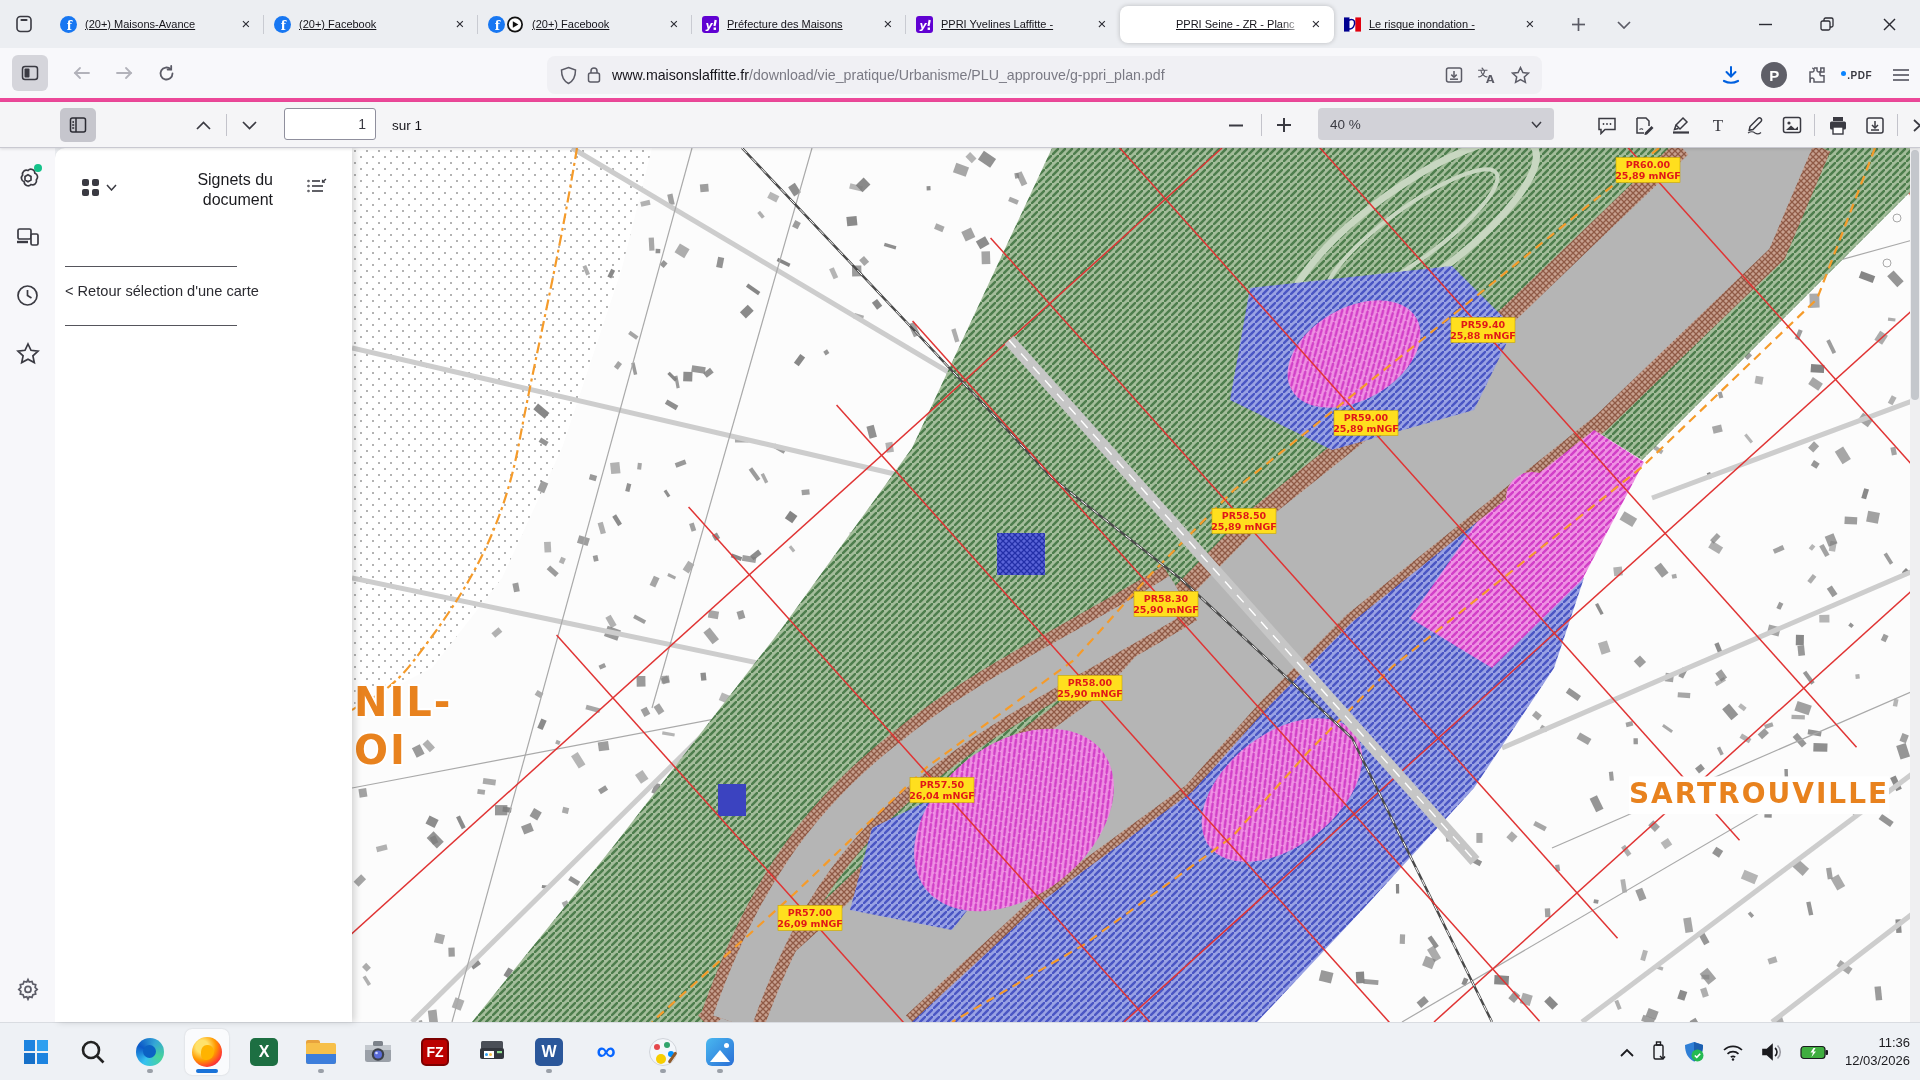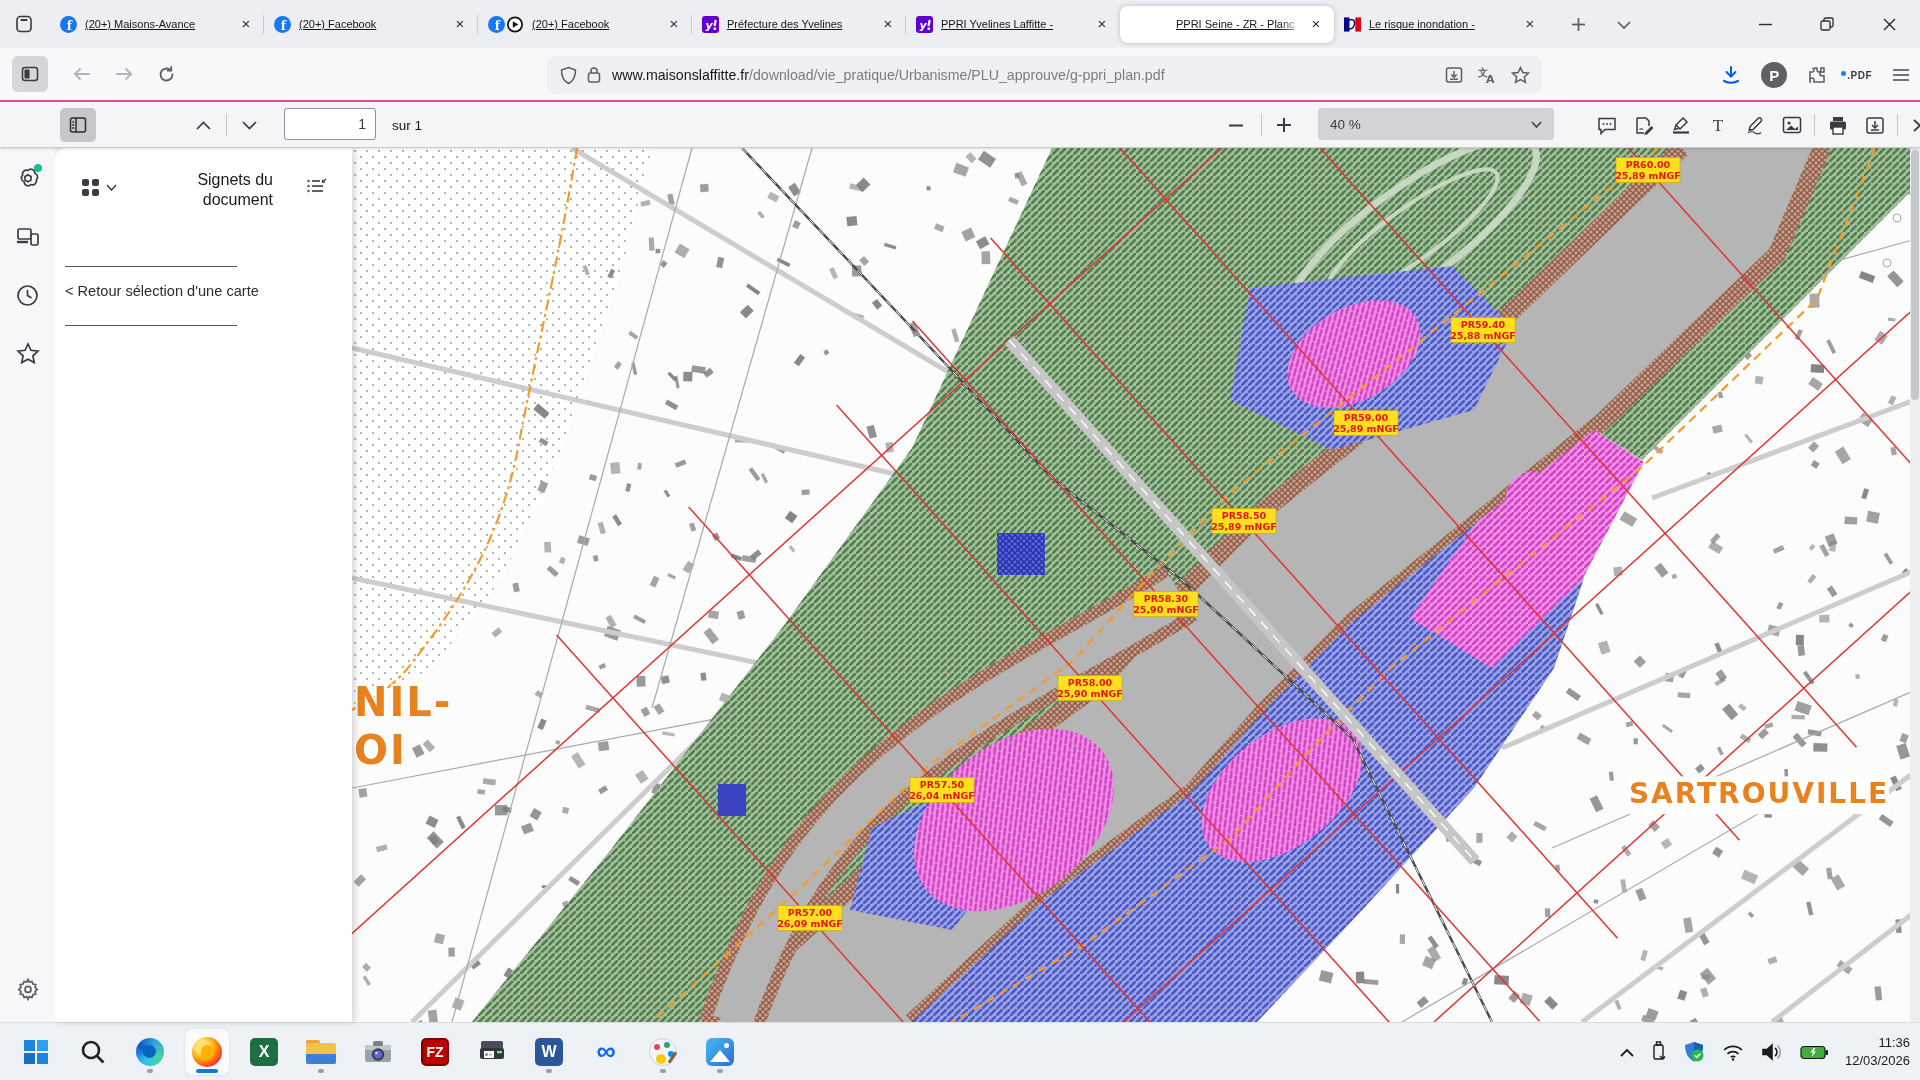--- a/index.html
+++ b/index.html
@@ -17,21 +17,21 @@
   .tab.active .tab-label{padding-left:46px;}
   .tab .favicon{width:17px;height:17px;margin-right:8px;flex:0 0 auto;display:inline-flex;}
   .tab .favicon.wide{width:36px;}
   .tab-label{flex:1;font-size:11px;white-space:nowrap;overflow:hidden;-webkit-mask-image:linear-gradient(90deg,#000 85%,transparent);mask-image:linear-gradient(90deg,#000 85%,transparent);text-decoration:underline;}
   .tab-close{font-size:15px;color:#2b2b33;width:20px;height:20px;line-height:19px;text-align:center;border-radius:4px;flex:0 0 auto;}
   .tabbar-btn{width:32px;height:32px;display:flex;align-items:center;justify-content:center;color:#5b5b66;border-radius:6px;}
   .win-controls{position:absolute;right:0;top:0;height:48px;display:flex;}
   .win-btn{width:62px;height:48px;display:flex;align-items:center;justify-content:center;color:#2b2b33;}
 
   
-  .navbar{height:54px;background:#f8f8fb;border-bottom:2px solid #ec4899;position:relative;flex:0 0 auto;display:flex;align-items:center;}
+  .navbar{height:54px;background:#f8f8fb;border-bottom:4px solid #ec4899;position:relative;flex:0 0 auto;display:flex;align-items:center;}
   .nav-btn{width:36px;height:36px;border-radius:6px;display:flex;align-items:center;justify-content:center;}
   .nav-btn.sbtoggle{background:#d5d5db;margin-left:12px;}
   .urlbar{position:absolute;left:547px;top:8px;width:995px;height:38px;background:#f0f0f4;border-radius:8px;display:flex;align-items:center;padding:0 8px;}
   .urlbar .sep-icon{display:flex;align-items:center;margin:0 5px;}
   .url-text{flex:1;font-size:14.2px;white-space:nowrap;overflow:hidden;margin-left:6px;}
   .url-text .dom{color:#15141a;}
   .url-text .path{color:#7a7a84;}
   .url-actions{display:flex;align-items:center;gap:14px;margin-right:4px;}
   .nav-right{position:absolute;right:10px;top:8px;height:38px;display:flex;align-items:center;gap:20px;}
   .pdf-ext{font-size:10px;font-weight:bold;color:#3a3a42;position:relative;letter-spacing:.5px;}
@@ -127,21 +127,21 @@
         </div>
         <div class="tab">
           <span class="favicon">
             <svg width="17" height="17" viewBox="0 0 17 17">
               <rect width="17" height="17" rx="3" fill="#6001d2"></rect>
               <text x="7" y="13" font-size="11" font-weight="bold" font-style="italic" fill="#fff" text-anchor="middle" font-family="DejaVu Sans,sans-serif">y</text>
               <rect x="12" y="4" width="2.2" height="6" fill="#fff" transform="rotate(12 13 7)"></rect>
               <rect x="11.6" y="11.5" width="2.4" height="2.4" fill="#fff"></rect>
             </svg>
           </span>
-          <span class="tab-label">Préfecture des Yvelines</span>
+          <span class="tab-label">Préfecture des Maisons</span>
           <span class="tab-close">×</span>
         </div>
         <div class="tab">
           <span class="favicon">
             <svg width="17" height="17" viewBox="0 0 17 17">
               <rect width="17" height="17" rx="3" fill="#6001d2"></rect>
               <text x="7" y="13" font-size="11" font-weight="bold" font-style="italic" fill="#fff" text-anchor="middle" font-family="DejaVu Sans,sans-serif">y</text>
               <rect x="12" y="4" width="2.2" height="6" fill="#fff" transform="rotate(12 13 7)"></rect>
               <rect x="11.6" y="11.5" width="2.4" height="2.4" fill="#fff"></rect>
             </svg>

